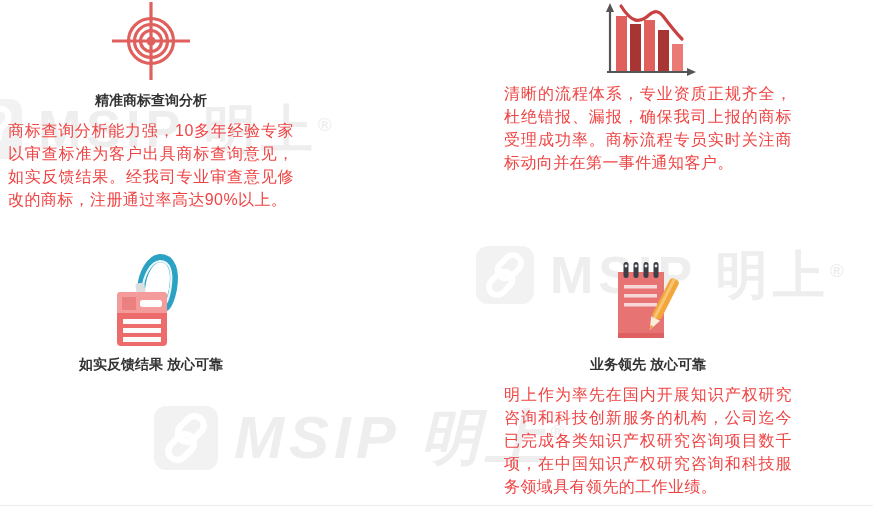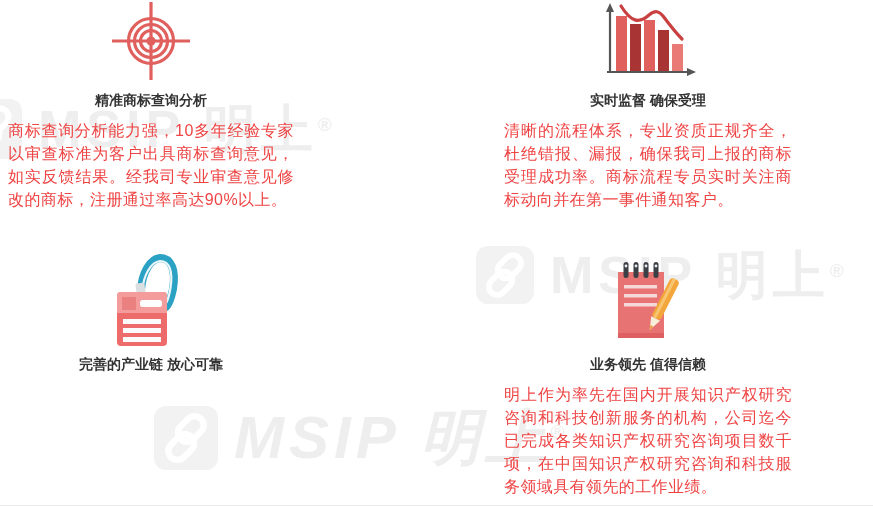--- a/index.html
+++ b/index.html
@@ -103,41 +103,40 @@
         <rect x="47" y="18" width="11" height="52" fill="#e0605e"></rect>
         <rect x="61" y="28" width="11" height="42" fill="#a93434"></rect>
         <rect x="75" y="42" width="11" height="28" fill="#ea7a76"></rect>
         <line x1="13" y1="8" x2="13" y2="71" stroke="#555555" stroke-width="2.2"></line>
         <line x1="10" y1="70" x2="92" y2="70" stroke="#555555" stroke-width="2.2"></line>
         <polygon points="9,10 13,1 17,10" fill="#555555"></polygon>
         <polygon points="90,66 99,70 90,74" fill="#555555"></polygon>
         <path d="M 24,4 C 34,20 42,22 52,13 C 58,8 62,9 66,14 C 72,22 78,30 85,37" fill="none" stroke="#c84040" stroke-width="3.2" stroke-linecap="round"></path>
       </svg>
     </div>
-    <h3>实时监督 确保受理</h3>
     <p>清晰的流程体系，专业资质正规齐全，杜绝错报、漏报，确保我司上报的商标受理成功率。商标流程专员实时关注商标动向并在第一事件通知客户。</p>
   </div>
 
   <div class="feature row-bottom" id="f3">
     <div class="icon-wrap">
       <svg width="95" height="96" viewBox="0 0 95 96">
         <path d="M 37,40 C 38,23 46,9 56,8 C 68,8 72,21 69,39 C 67,49 64,55 62,57" fill="none" stroke="#2ba1c3" stroke-width="8" stroke-linecap="round"></path>
         <path d="M 38.5,40 C 39.5,25 47,12 56,11 C 66,11 69,22 66.5,38 C 65,47 63,52 61.5,54" fill="none" stroke="#e9f6fa" stroke-width="2.2" stroke-linecap="round"></path>
         <rect x="32" y="33" width="9" height="11" rx="1.5" fill="#dcdfe2" transform="rotate(-8 36.5 38.5)"></rect>
         <rect x="13" y="42" width="50" height="54" rx="4" fill="#ed6b6b"></rect>
         <rect x="13" y="42" width="50" height="21" rx="4" fill="#f49c9c"></rect>
         <rect x="13" y="56" width="50" height="7" fill="#f49c9c"></rect>
         <rect x="18" y="47" width="14" height="13" fill="#ea8080"></rect>
         <rect x="36" y="50" width="22" height="7" rx="2.5" fill="#fdfdfd"></rect>
         <rect x="19" y="69" width="38" height="5" fill="#fbfbfb"></rect>
         <rect x="19" y="78" width="38" height="5" fill="#fbfbfb"></rect>
         <rect x="19" y="87" width="38" height="5" fill="#fbfbfb"></rect>
       </svg>
     </div>
-    <h3>完善的产业链 放心可靠</h3>
+    <h3>如实反馈结果 放心可靠</h3>
   </div>
 
   <div class="feature row-bottom" id="f4">
     <div class="icon-wrap">
       <svg width="95" height="96" viewBox="0 0 95 96">
         <rect x="17" y="22" width="46" height="66" fill="#e87373"></rect>
         <rect x="17" y="83" width="46" height="5" fill="#de6060"></rect>
         <rect x="22.5" y="12" width="5" height="16" rx="2.5" fill="#3c4046"></rect>
         <rect x="32.5" y="12" width="5" height="16" rx="2.5" fill="#3c4046"></rect>
         <rect x="42.5" y="12" width="5" height="16" rx="2.5" fill="#3c4046"></rect>
@@ -150,18 +149,18 @@
         <rect x="23" y="44" width="33" height="3.5" fill="#f6d8d8"></rect>
         <rect x="23" y="53" width="33" height="3.5" fill="#f6d8d8"></rect>
         <g transform="rotate(27 61 56)">
           <rect x="56" y="26" width="10" height="44" rx="4" fill="#f3a63c"></rect>
           <rect x="58.3" y="26" width="3" height="44" fill="#f8c573"></rect>
           <polygon points="56,70 66,70 61,83" fill="#f9eed8"></polygon>
           <polygon points="59.4,78.2 62.6,78.2 61,83" fill="#e8a13c"></polygon>
         </g>
       </svg>
     </div>
-    <h3>业务领先 值得信赖</h3>
+    <h3>业务领先 放心可靠</h3>
     <p>明上作为率先在国内开展知识产权研究咨询和科技创新服务的机构，公司迄今已完成各类知识产权研究咨询项目数千项，在中国知识产权研究咨询和科技服务领域具有领先的工作业绩。</p>
   </div>
 
   <div class="divider"></div>
 </div>
 
 </body></html>

